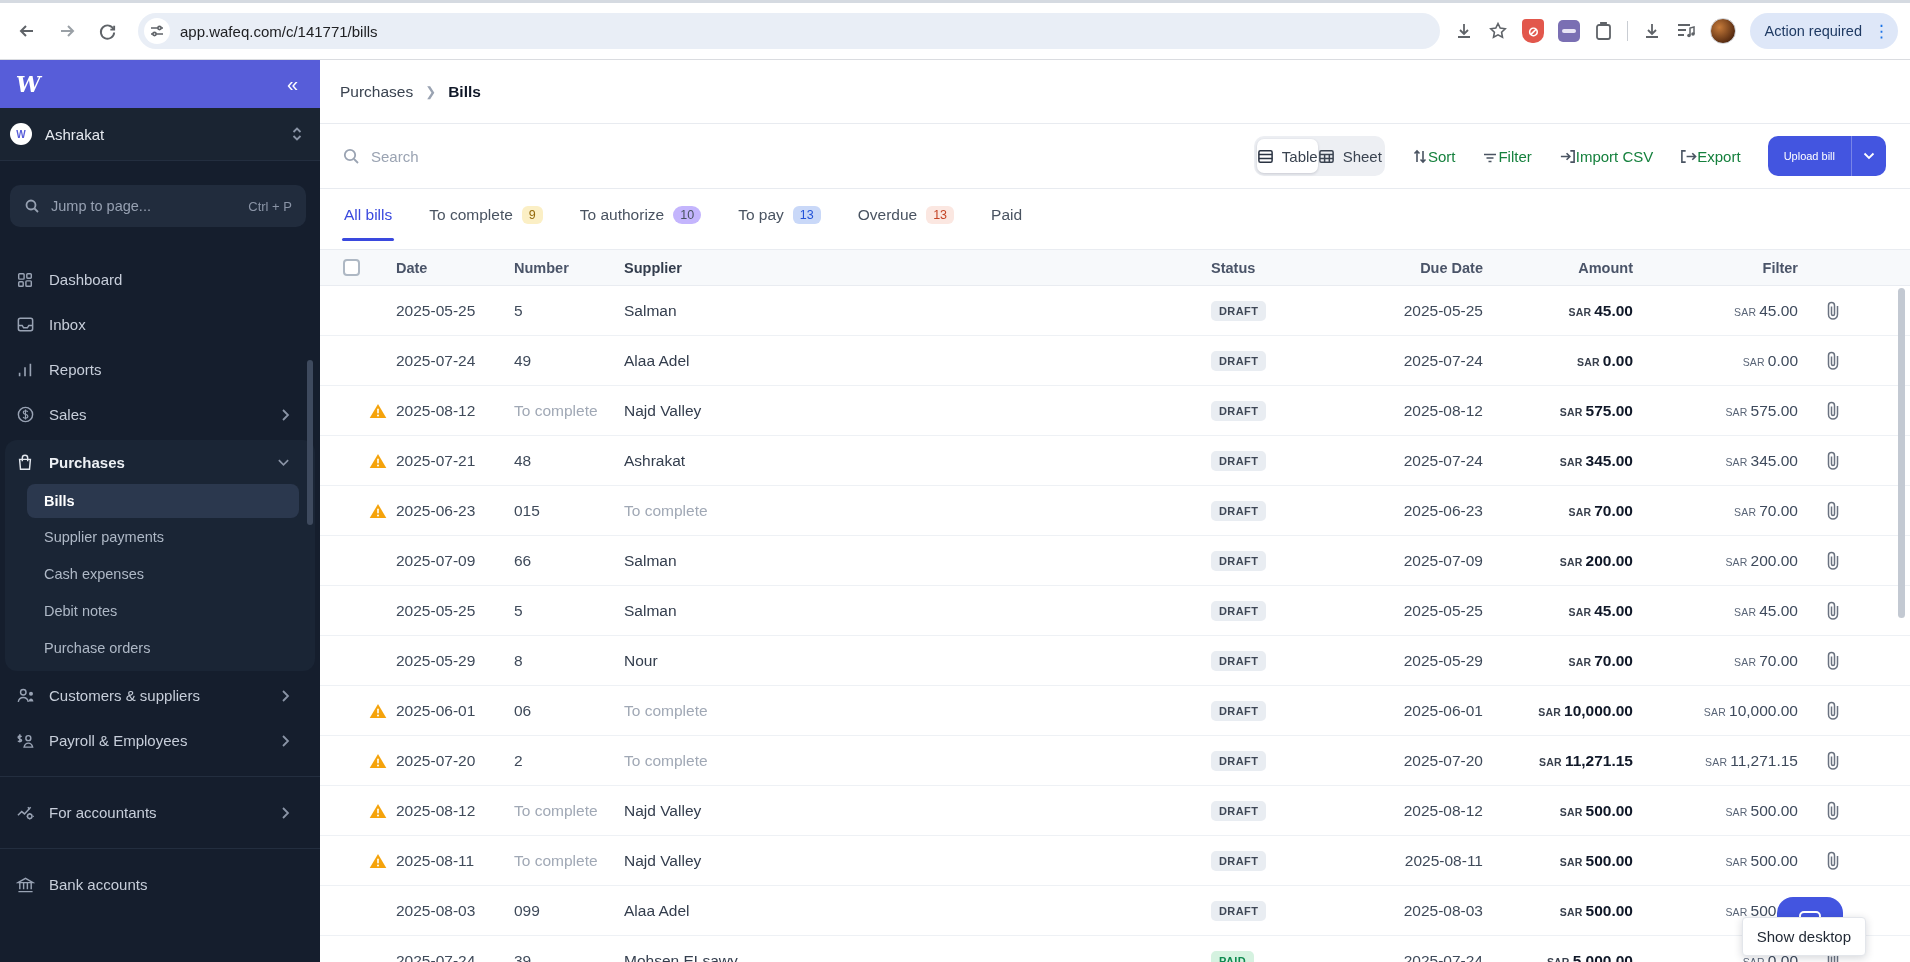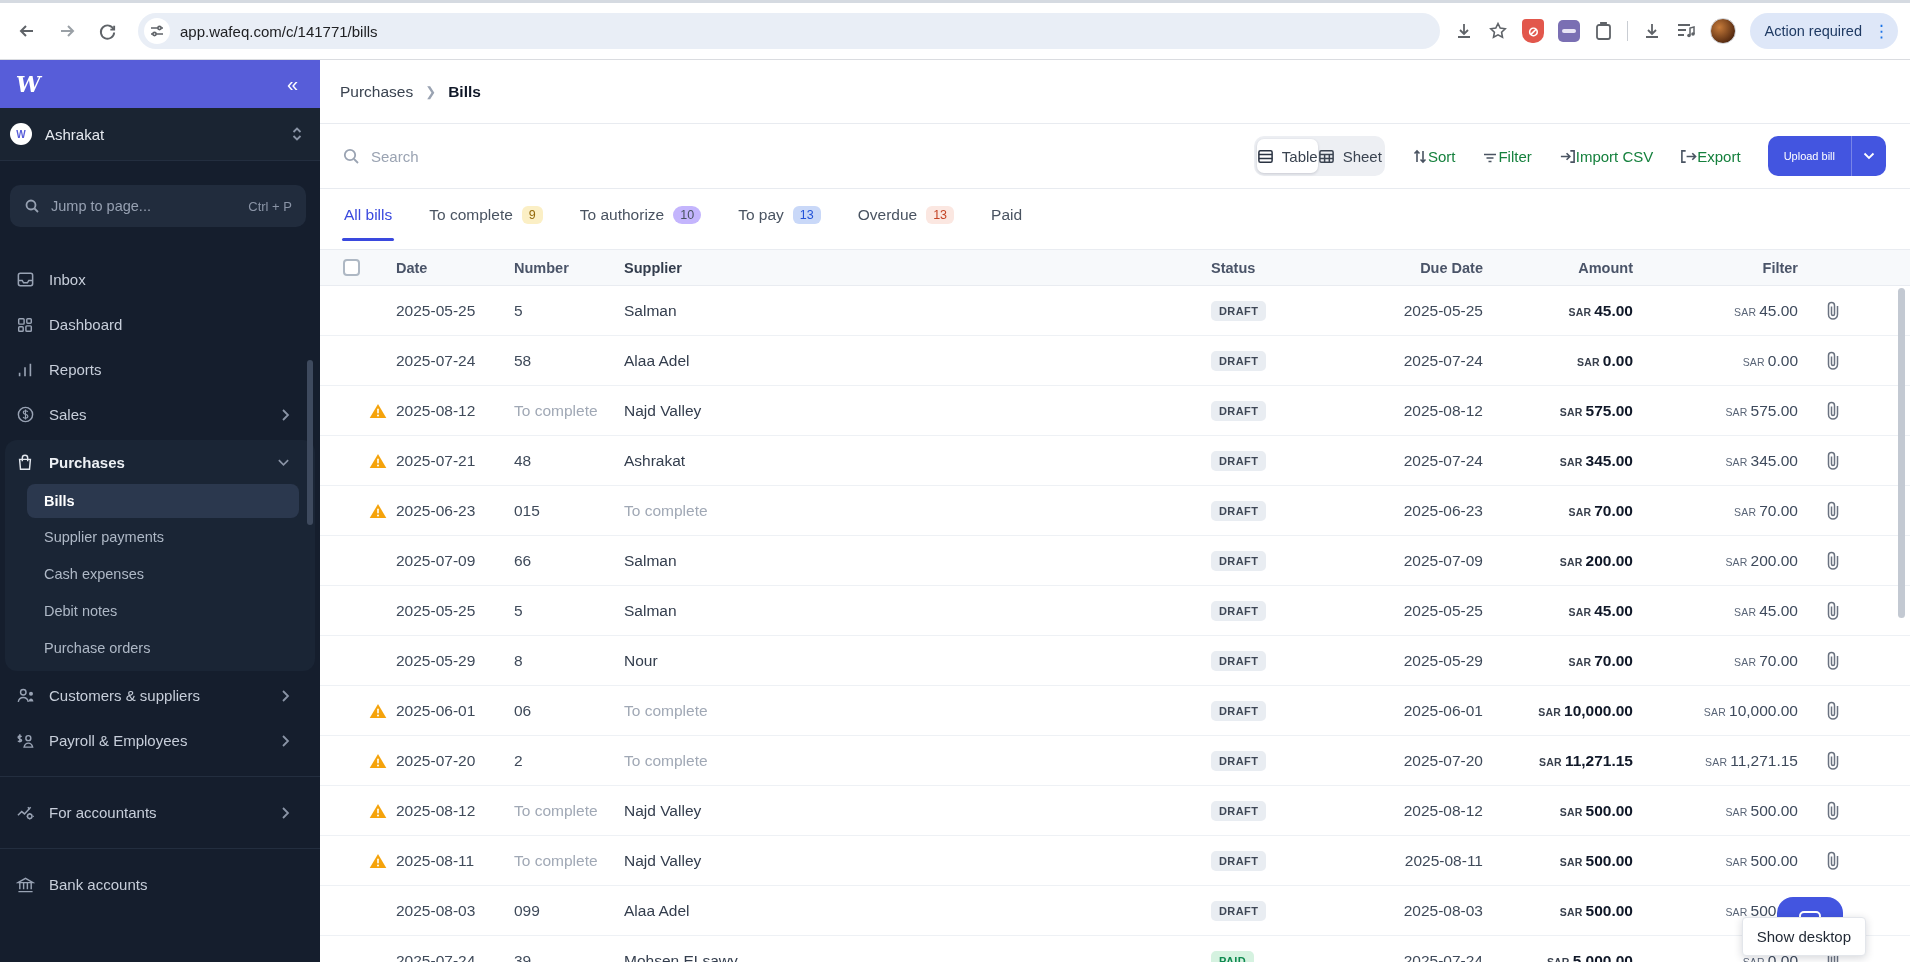--- a/index.html
+++ b/index.html
@@ -209,37 +209,37 @@
             <path d="M10.5 10.5L14 14"></path>
           </svg>
       </span>
       <span class="ph">Jump to page...</span>
       <span class="kbd">Ctrl + P</span>
     </div>
 
     <nav class="nav">
       <div class="nav-item">
         <span class="ico">
-            <svg width="19" height="19" viewBox="0 0 20 20" fill="none" stroke="currentColor" stroke-width="1.6">
-              <rect x="2.5" y="3.5" width="15" height="13" rx="2"></rect>
-              <path d="M2.5 11h4l1.5 2.5h4L13.5 11h4"></path>
-            </svg>
-          </span>
-        <span class="lbl">Inbox</span>
-      </div>
-      <div class="nav-item">
-        <span class="ico">
             <svg width="18" height="18" viewBox="0 0 20 20" fill="none" stroke="currentColor" stroke-width="1.6">
               <rect x="3" y="3" width="6" height="6" rx="1"></rect>
               <rect x="12" y="3" width="5" height="5" rx="1"></rect>
               <rect x="3" y="12" width="5" height="5" rx="1"></rect>
               <rect x="11" y="11" width="6" height="6" rx="1"></rect>
             </svg>
           </span>
         <span class="lbl">Dashboard</span>
+      </div>
+      <div class="nav-item">
+        <span class="ico">
+            <svg width="19" height="19" viewBox="0 0 20 20" fill="none" stroke="currentColor" stroke-width="1.6">
+              <rect x="2.5" y="3.5" width="15" height="13" rx="2"></rect>
+              <path d="M2.5 11h4l1.5 2.5h4L13.5 11h4"></path>
+            </svg>
+          </span>
+        <span class="lbl">Inbox</span>
       </div>
       <div class="nav-item">
         <span class="ico">
             <svg width="18" height="18" viewBox="0 0 20 20" fill="none" stroke="currentColor" stroke-width="1.8">
               <path d="M4 17v-4M10 17V7M16 17V3"></path>
             </svg>
           </span>
         <span class="lbl">Reports</span>
       </div>
       <div class="nav-item">
@@ -499,21 +499,21 @@
         <div class="grid-row">
     <div class="c-check"></div>
     <div class="c-warn">
       <svg width="18" height="16" viewBox="0 0 18 16" style="visibility: hidden;">
               <path d="M9 1L17.3 15H.7z" fill="#F5A30B"></path>
               <rect x="8.2" y="5.5" width="1.6" height="5" rx="0.8" fill="#fff"></rect>
               <circle cx="9" cy="12.6" r="1" fill="#fff"></circle>
             </svg>
     </div>
     <div class="c-date">2025-07-24</div>
-    <div class="c-num">58</div>
+    <div class="c-num">49</div>
     <div class="c-sup">Alaa Adel</div>
     <div class="c-status"><span class="status-badge badge-draft">DRAFT</span></div>
     <div class="c-due">2025-07-24</div>
     <div class="c-amt"><span class="cur">SAR</span><span class="val-amt">0.00</span></div>
     <div class="c-bal"><span class="cur">SAR</span><span class="val-bal">0.00</span></div>
     <div class="c-clip">
       <svg width="16" height="19" viewBox="0 0 16 19" fill="none" stroke="currentColor" stroke-width="1.5">
               <path d="M12.5 5v8.5a4.5 4.5 0 0 1-9 0V4.5a3 3 0 0 1 6 0v8.5a1.5 1.5 0 0 1-3 0V5.5"></path>
             </svg>
     </div>

